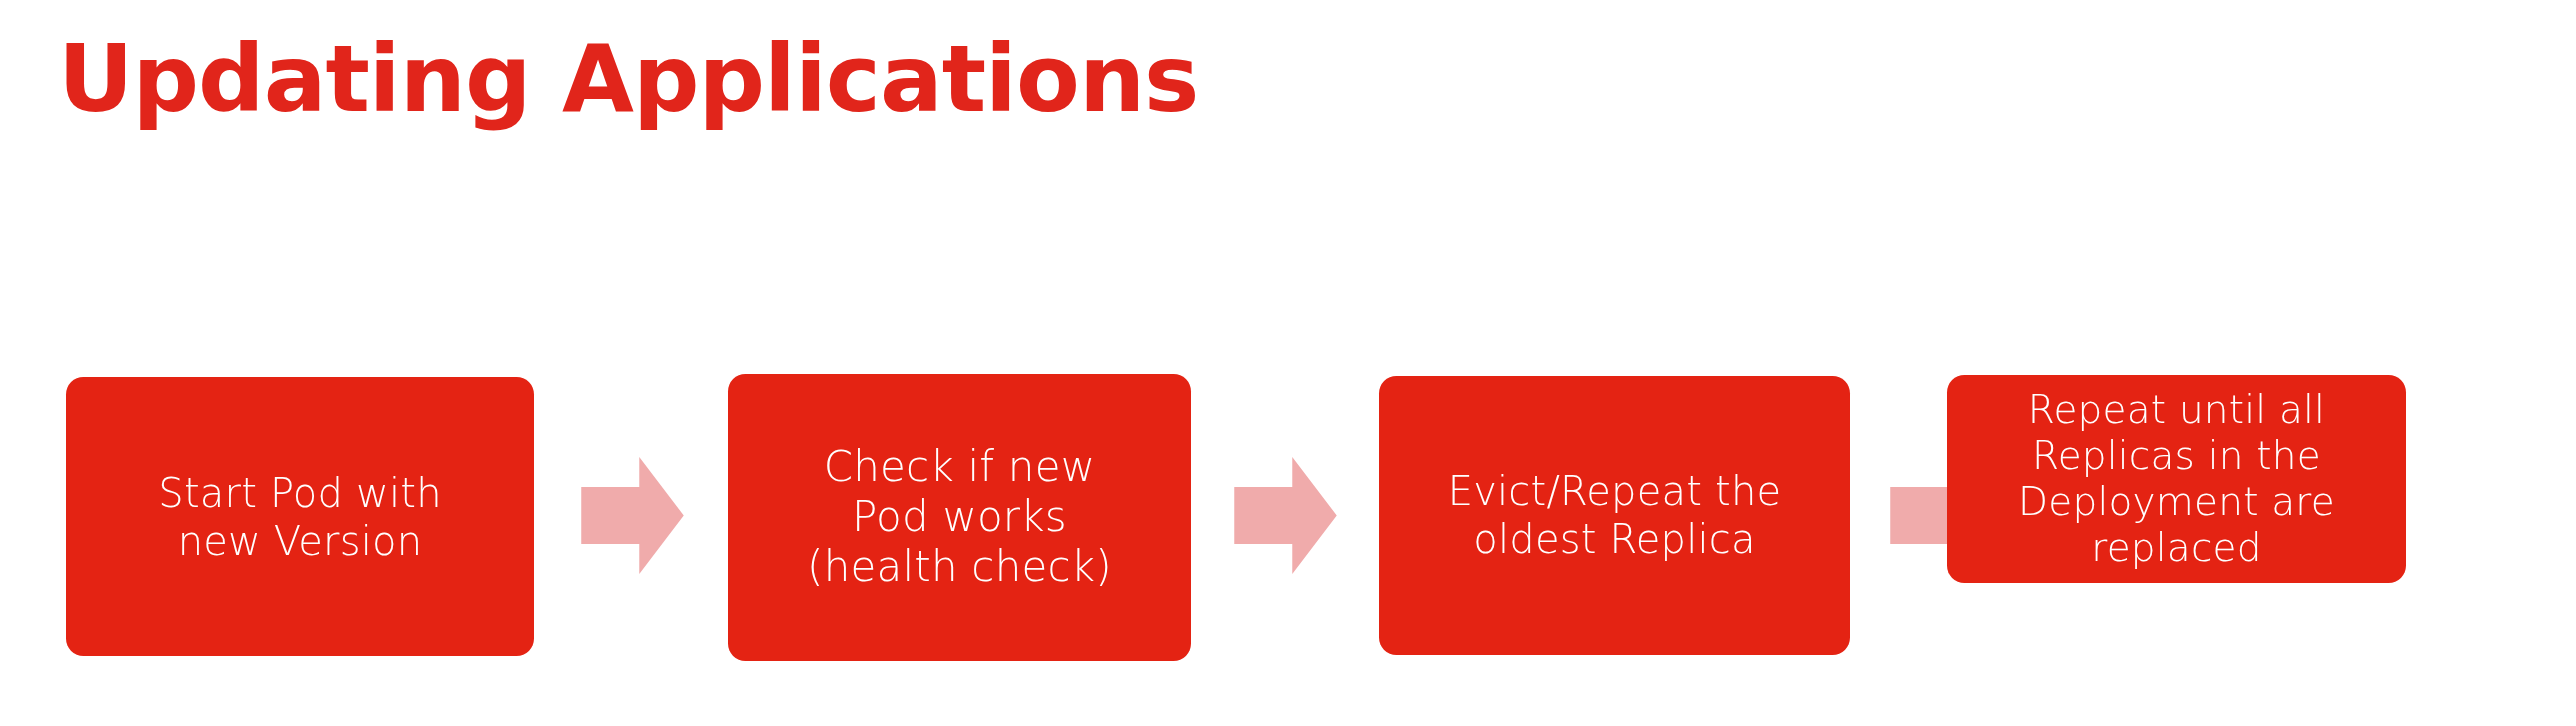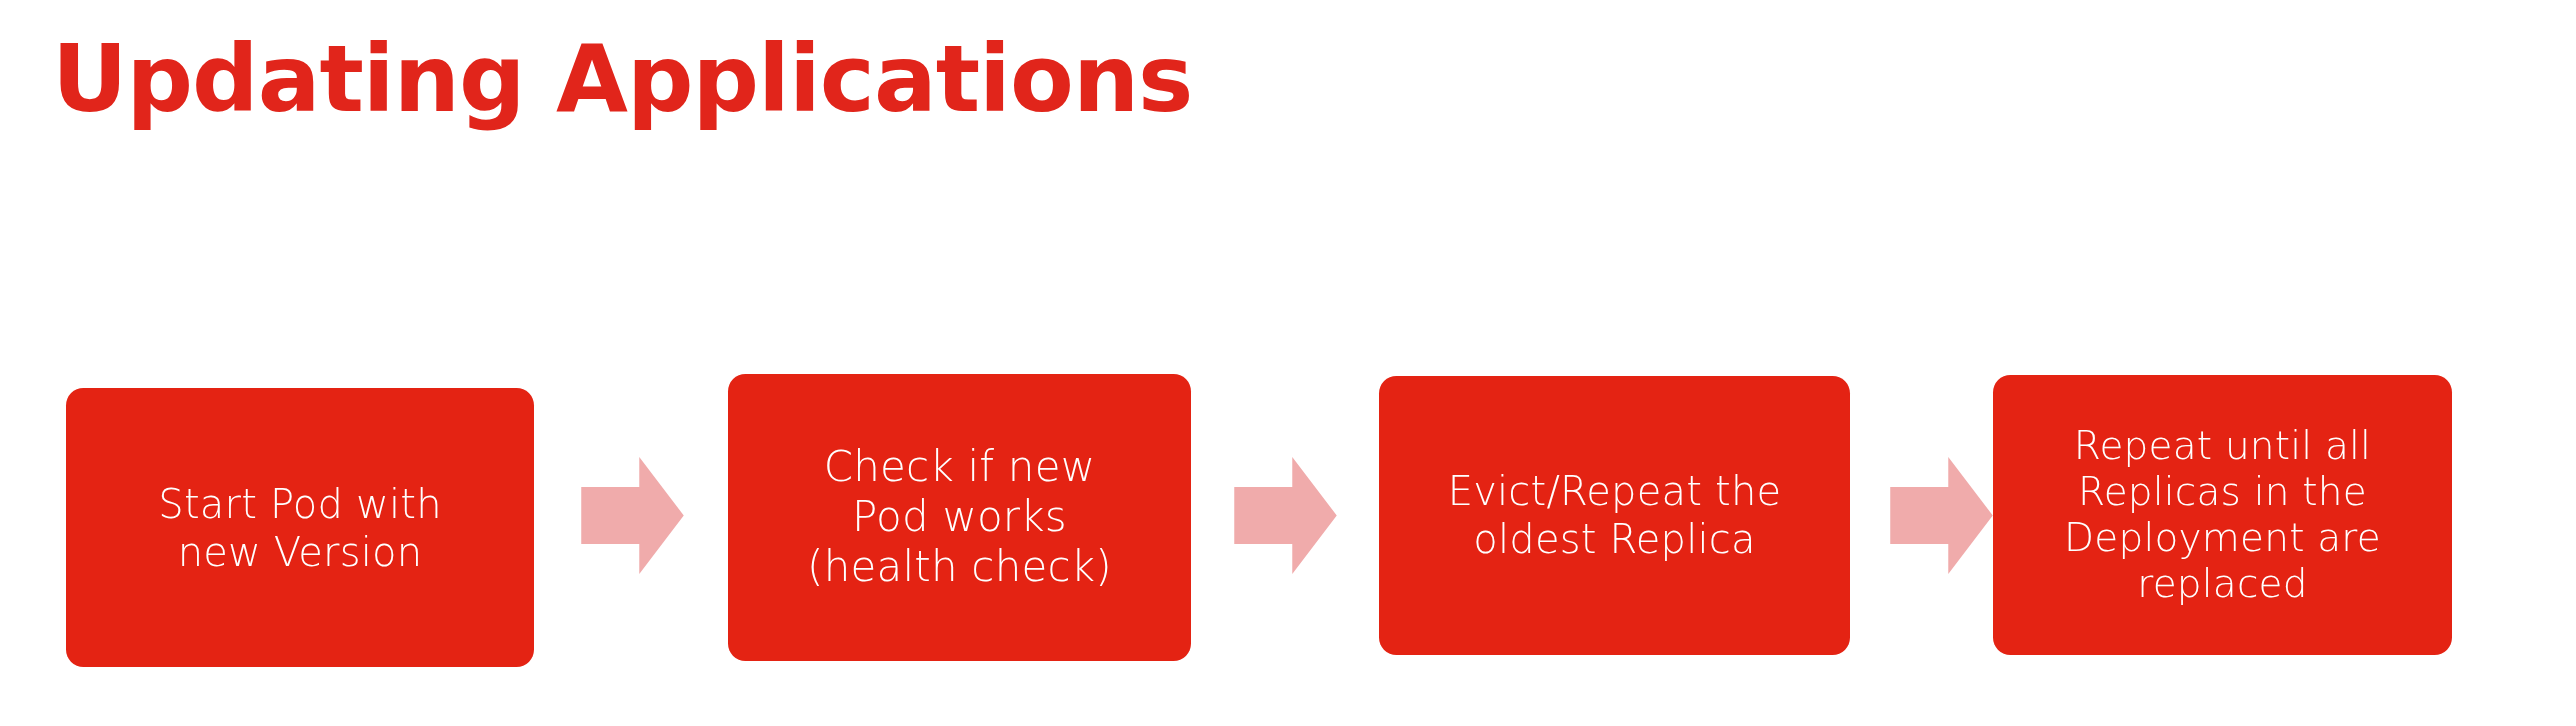--- a/index.html
+++ b/index.html
@@ -22,21 +22,21 @@
     left: 0;
     top: 0;
     width: 2576px;
     height: 726px;
     background: #ffffff;
   }
 
   
   .slide-title {
     position: absolute;
-    left: 52px;
+    left: 58px;
     top: 27px;
     font-family: "DejaVu Sans", sans-serif;
     font-size: 93px;
     font-weight: 700;
     letter-spacing: -1px;
     line-height: 1.12;
     color: #E1251B;
     white-space: nowrap;
   }
 
@@ -65,24 +65,24 @@
     font-family: "DejaVu Sans", sans-serif;
     font-weight: 300;
     font-size: 40px;
     line-height: 1.20;
     text-align: center;
     letter-spacing: 0.2px;
     white-space: pre-line;
   }
 
   
-  .box-1 { left: 66px;   top: 20px;  width: 468px; height: 279px; }
+  .box-1 { left: 66px;   top: 9px;  width: 468px; height: 279px; }
   .box-2 { left: 728px;  top: 5.8px;  width: 463px; height: 287px; }
   .box-3 { left: 1379px; top: 7.7px;  width: 471px; height: 279px; }
-  .box-4 { left: 1993px; top: 6.8px;  width: 459px; height: 280px; }
+  .box-4 { left: 1947px; top: 6.8px;  width: 459px; height: 208px; }
 
   .box-2 .flow-box-label { font-size: 42px; }
   .box-4 .flow-box-label { font-size: 39px; line-height: 1.18; }
 
   
   .flow-arrow {
     position: absolute;
     width: 103px;
     height: 117px;
   }

